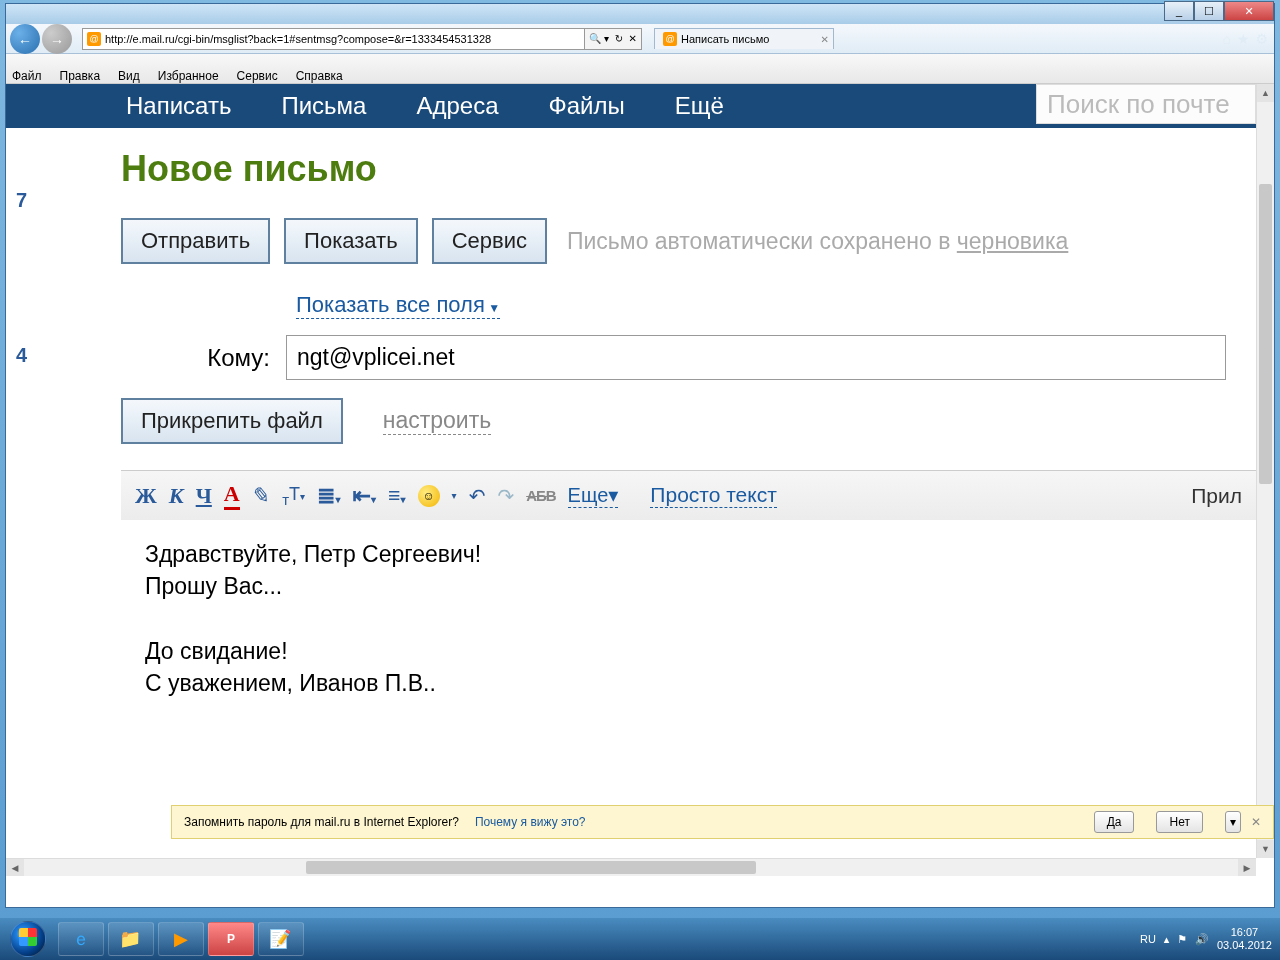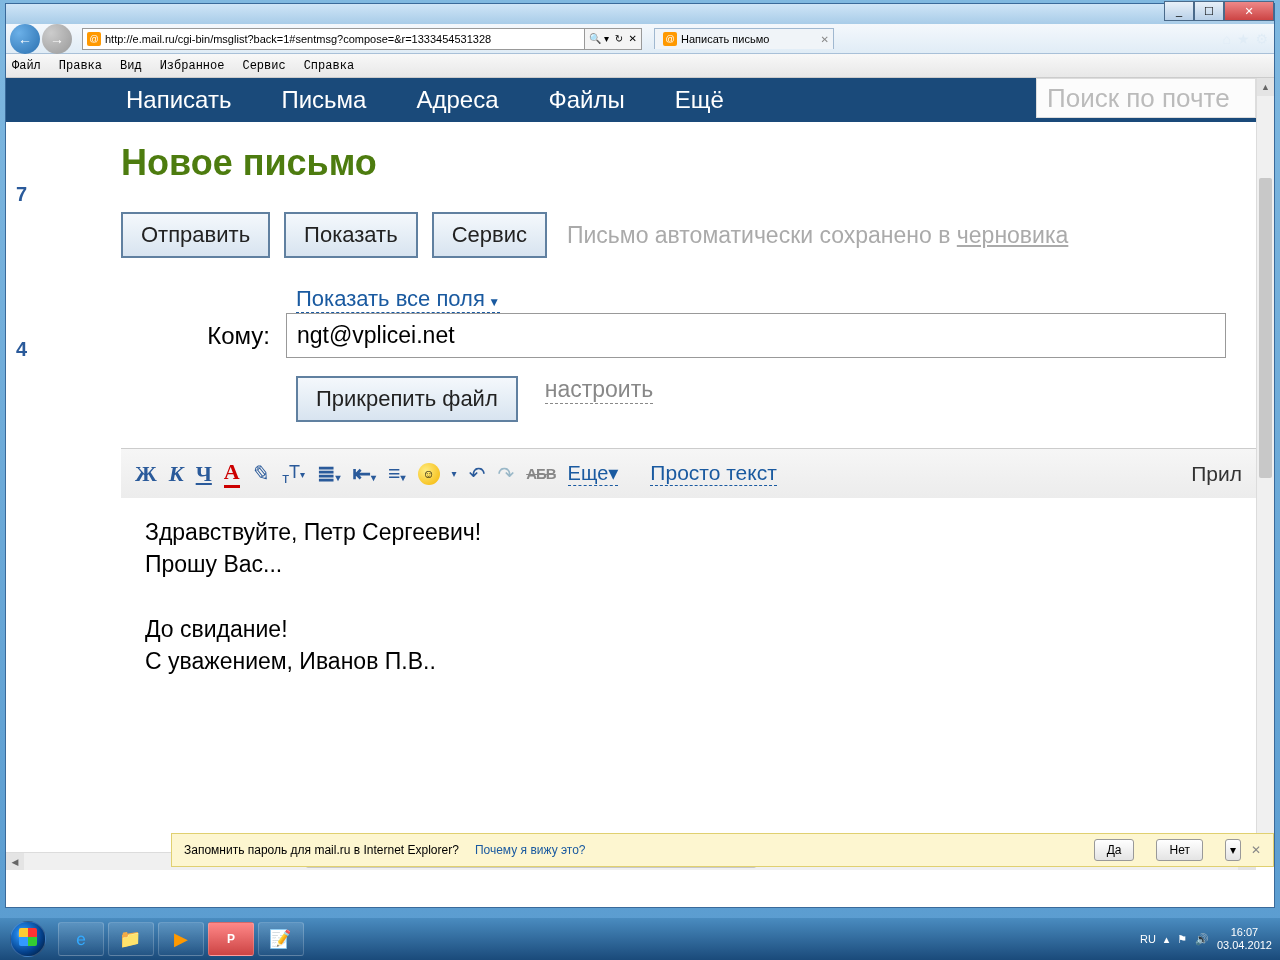--- a/index.html
+++ b/index.html
@@ -22,21 +22,21 @@
 .urlbox { display: flex; align-items: center; margin-left: 8px; flex: 1; max-width: 560px; }
 .url-input { flex: 1; height: 22px; border: 1px solid #999; padding: 0 4px; font-size: 11px; display: flex; align-items: center; background: #fff; }
 .favicon { width: 14px; height: 14px; background: #f90; border-radius: 2px; margin-right: 4px; display: inline-flex; align-items: center; justify-content: center; font-size: 9px; color: #fff; }
 .url-controls { display: flex; align-items: center; border: 1px solid #999; border-left: none; height: 22px; padding: 0 4px; font-size: 10px; background: #f4f4f4; }
 .tabstrip { display: flex; margin-left: 12px; }
 .tab { border: 1px solid #a0b8d0; border-bottom: none; padding: 3px 8px; background: #f0f4f8; font-size: 11px; display: flex; align-items: center; min-width: 180px; position: relative; }
 .tab-close { position: absolute; right: 4px; font-size: 10px; color: #888; }
 .nav-right { position: absolute; right: 6px; display: flex; gap: 6px; color: #e0ecf6; font-size: 14px; }
 
 
-.menubar { height: 24px; background: linear-gradient(to bottom, #f8f8f8, #e8e8e8); display: flex; align-items: center; padding: 0 6px; font-size: 12px; border-bottom: 1px solid #ccc; font-family: Liberation Mono, monospace; }
+.menubar { height: 30px; background: linear-gradient(to bottom, #f8f8f8, #e8e8e8); display: flex; align-items: flex-end; padding: 0 6px; font-size: 12px; border-bottom: 1px solid #ccc; }
 .menubar span { margin-right: 18px; }
 
 
 .viewport-wrap { position: relative; height: 792px; }
 .content-area { position: absolute; left: 0; top: 0; right: 18px; bottom: 18px; overflow: hidden; background: #fff; }
 .v-scroll { position: absolute; right: 0; top: 0; width: 18px; bottom: 18px; background: #f0f0f0; border-left: 1px solid #dcdcdc; }
 .v-scroll .arrow { height: 18px; background: #e4e4e4; display: flex; align-items: center; justify-content: center; font-size: 9px; color: #666; }
 .v-scroll .thumb { position: absolute; top: 100px; height: 300px; left: 2px; right: 2px; background: #c8c8c8; border-radius: 2px; }
 .h-scroll { position: absolute; left: 0; right: 18px; bottom: 0; height: 18px; background: #f0f0f0; border-top: 1px solid #dcdcdc; }
 .h-scroll .arrow { width: 18px; height: 100%; background: #e4e4e4; display: inline-flex; align-items: center; justify-content: center; font-size: 9px; color: #666; float: left; }
@@ -52,28 +52,28 @@
 .sidenum { position: absolute; left: 10px; font-size: 20px; color: #2a5a9a; font-weight: bold; }
 
 
 .compose { padding: 20px 0 0 115px; }
 .page-title { font-size: 36px; font-weight: bold; color: #4d7c0f; margin-bottom: 28px; }
 .btnrow { display: flex; align-items: center; gap: 14px; margin-bottom: 28px; }
 .btn { border: 2px solid #6080a0; background: linear-gradient(to bottom, #f4f8fc, #d8e4f0); padding: 8px 18px; font-size: 22px; color: #222; cursor: pointer; }
 .autosave { font-size: 23px; color: #aaa; margin-left: 6px; }
 .autosave .drafts { text-decoration: underline; }
 
-.showfields { color: #1a5aa0; font-size: 22px; border-bottom: 1px dashed #1a5aa0; margin-left: 175px; display: inline-block; margin-bottom: 0; }
+.showfields { color: #1a5aa0; font-size: 22px; border-bottom: 1px dashed #1a5aa0; margin-left: 175px; display: inline-block; margin-bottom: 16px; }
 .showfields::after { content: " ▼"; font-size: 12px; color: #1a5aa0; }
 
 .fieldrow { display: flex; align-items: center; margin-bottom: 16px; }
 .fieldlabel { width: 165px; text-align: right; font-size: 24px; padding-right: 16px; }
 .fieldinput { flex: 1; border: 1px solid #999; padding: 8px 10px; font-size: 23px; background: #fff; max-width: 940px; }
 
-.attachrow { display: flex; align-items: flex-start; margin-left: 175px; margin-top: 18px; margin-bottom: 26px; gap: 27px; }
+.attachrow { display: flex; align-items: center; margin-top: 18px; margin-bottom: 26px; gap: 40px; }
 .configure { color: #888; font-size: 23px; border-bottom: 1px dashed #888; }
 
 
 .rt-toolbar { border-top: 1px solid #ccc; padding: 10px 14px; display: flex; align-items: center; gap: 12px; background: linear-gradient(to bottom,#f6f6f6,#ececec); }
 .rt-btn { font-size: 22px; font-weight: bold; color: #2a5a9a; font-family: "Times New Roman", serif; cursor: pointer; }
 .rt-btn.italic { font-style: italic; }
 .rt-btn.under { text-decoration: underline; }
 .rt-color { font-size: 22px; font-weight: bold; color: #c00; border-bottom: 3px solid #c00; font-family: serif; }
 .rt-hl { font-size: 22px; color: #2a5a9a; display:inline-block; transform: skewX(-12deg); }
 .rt-size { font-size: 18px; color: #2a5a9a; }
@@ -83,21 +83,21 @@
 .rt-right { margin-left: auto; font-size: 21px; color: #333; }
 .rt-smiley { width: 22px; height: 22px; border-radius: 50%; background: radial-gradient(circle at 35% 35%, #ffec80, #f4b400); display: inline-flex; align-items: center; justify-content: center; font-size: 12px; }
 .rt-undo { color: #2a5a9a; font-size: 20px; }
 .rt-redo { color: #9ab8c8; font-size: 20px; }
 .rt-strike { color: #888; font-size: 15px; text-decoration: line-through; font-weight: bold; letter-spacing: -1px; }
 
 
 .editor { padding: 18px 24px; font-size: 23px; line-height: 1.4; }
 
 
-.infobar { position: absolute; bottom: 40px; left: 165px; right: 0; height: 34px; background: #fdf6d0; border: 1px solid #e0d070; display: flex; align-items: center; padding: 0 12px; font-size: 12px; }
+.infobar { position: absolute; bottom: 68px; left: 165px; right: 0; height: 34px; background: #fdf6d0; border: 1px solid #e0d070; display: flex; align-items: center; padding: 0 12px; font-size: 12px; }
 .infobar .why { color: #1a5aa0; margin-left: 16px; }
 .infobar .actions { margin-left: auto; display: flex; gap: 22px; }
 .infobar button { padding: 3px 12px; font-size: 12px; border: 1px solid #999; background: linear-gradient(#fff,#e4e4e4); border-radius: 3px; }
 .infobar .dd { padding: 3px 4px; }
 .infobar .xclose { margin-left: 10px; color: #888; font-size: 12px; }
 
 
 .taskbar { position: absolute; bottom: 0; left: 0; right: 0; height: 42px; background: linear-gradient(to bottom, #4a8cc0 0%, #1a4a7a 100%); display: flex; align-items: center; }
 .start { width: 56px; height: 42px; display: flex; align-items: center; justify-content: center; }
 .orb { width: 36px; height: 36px; border-radius: 50%; background: radial-gradient(circle at 35% 35%, #a0e0ff 0%, #2080e0 20%, #04408a 60%, #012 100%); border: 1px solid #fff3; position: relative; }

